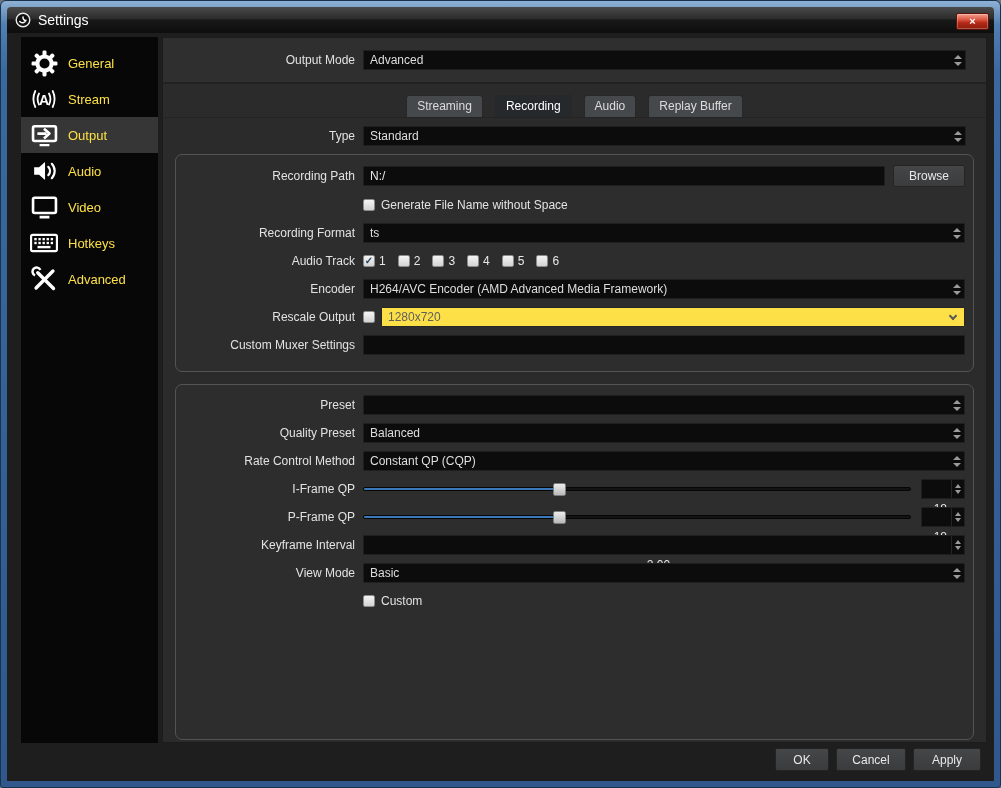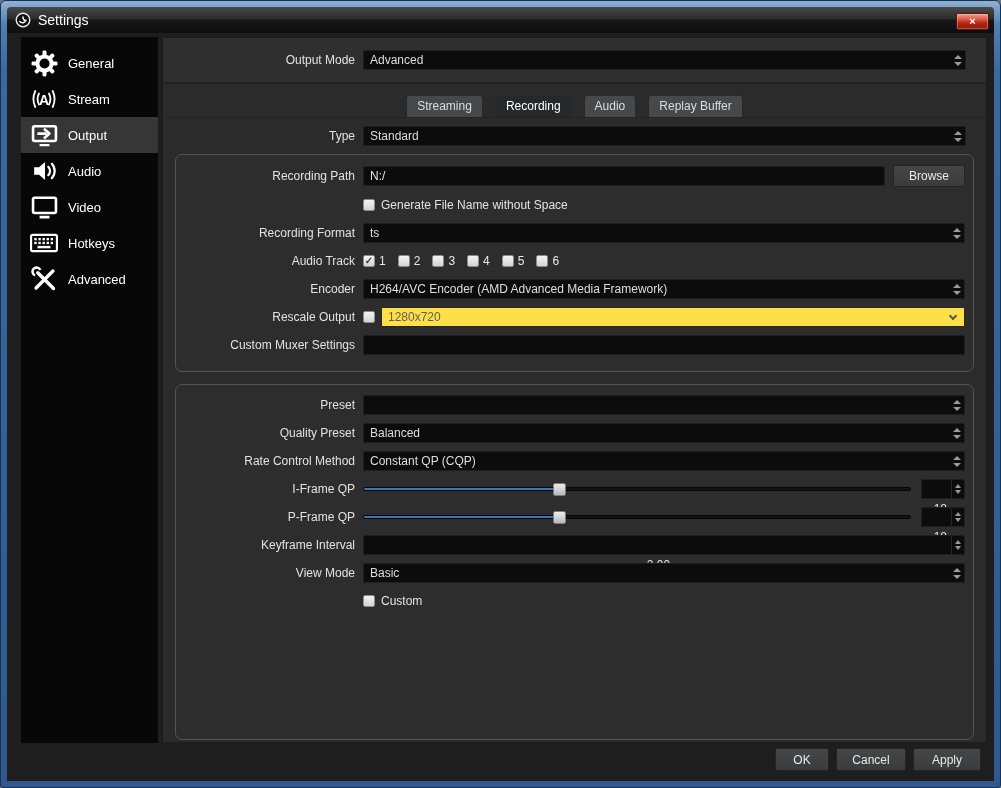--- a/index.html
+++ b/index.html
@@ -21,21 +21,21 @@
     background:linear-gradient(#f2a08f,#d9503c 40%,#b02815 60%,#8f1d0d);
     border:1px solid #5e1207; border-radius:2px; color:#fff;
     display:flex; align-items:center; justify-content:center;
     font-size:11px; font-weight:bold; line-height:1; cursor:default;
     box-shadow: inset 0 0 0 1px rgba(255,255,255,.25);
   }
   .dialog { position:absolute; top:32px; left:6px; right:6px; bottom:6px; background:#1e1e1e; }
 
   
   .sidebar { position:absolute; left:14px; top:4px; width:137px; height:706px; background:#070707; padding-top:8px; }
-  .side-item { height:36px; display:flex; align-items:center; gap:9px; padding:0 8px; color:#ffffff; font-size:13px; }
+  .side-item { height:36px; display:flex; align-items:center; gap:9px; padding:0 8px; color:#fde047; font-size:13px; }
   .side-item.selected { background:#363636; }
   .side-icon { width:30px; display:flex; justify-content:center; align-items:center; flex:none; }
 
   
   .main { position:absolute; left:155px; top:4px; right:7px; height:706px; background:#2b2b2b; border:1px solid #1c1c1c; }
   .om-row { display:flex; align-items:center; height:46px; background:#2f2f2f; border-bottom:2px solid #222222; padding-right:20px; }
   .tab-row { display:flex; justify-content:center; align-items:flex-end; height:34px; gap:12px; border-bottom:1px solid #242424; }
   .tab { height:22px; line-height:21px; padding:0 10px; background:#46494c; color:#dcdcdc; border:1px solid #26282a; border-bottom:none; border-radius:3px 3px 0 0; cursor:default; }
   .tab.active { background:#26292b; color:#ffffff; }
 

